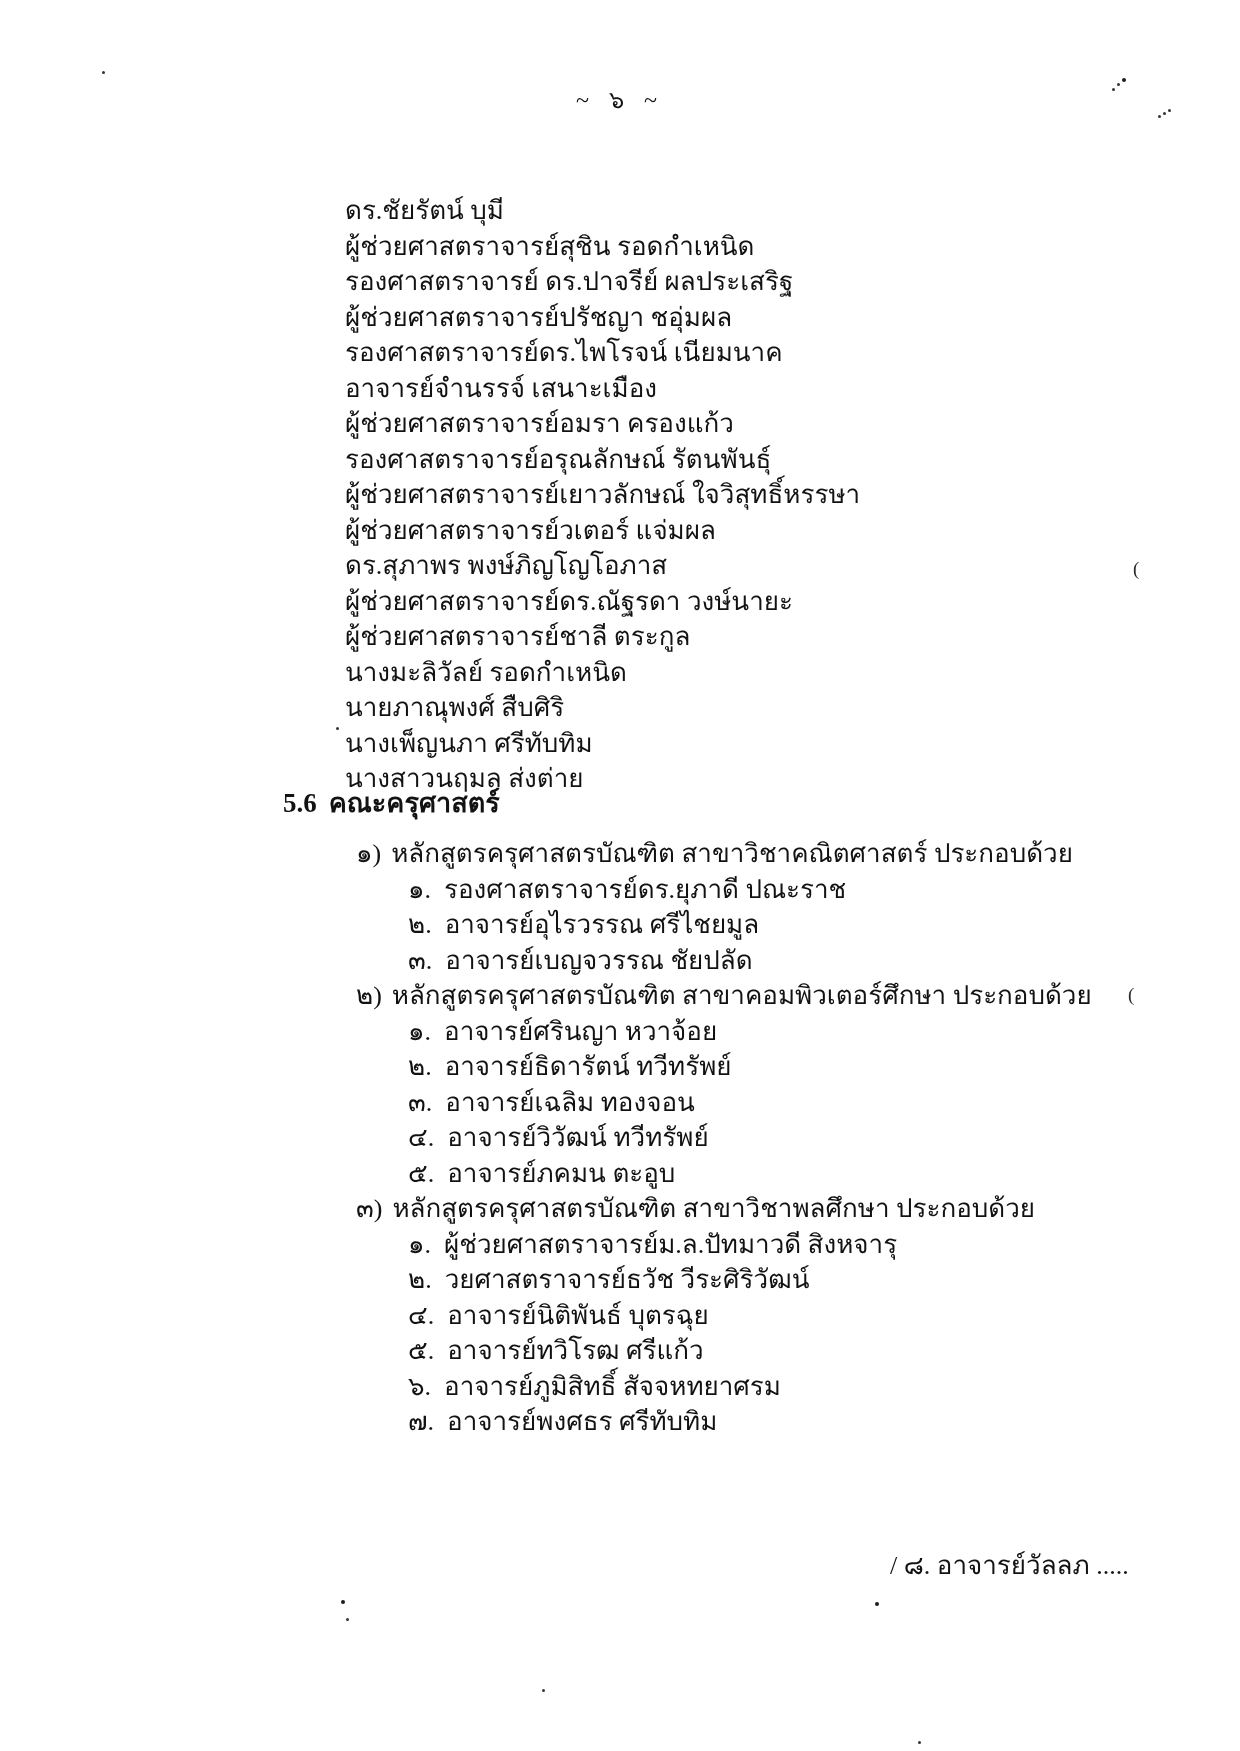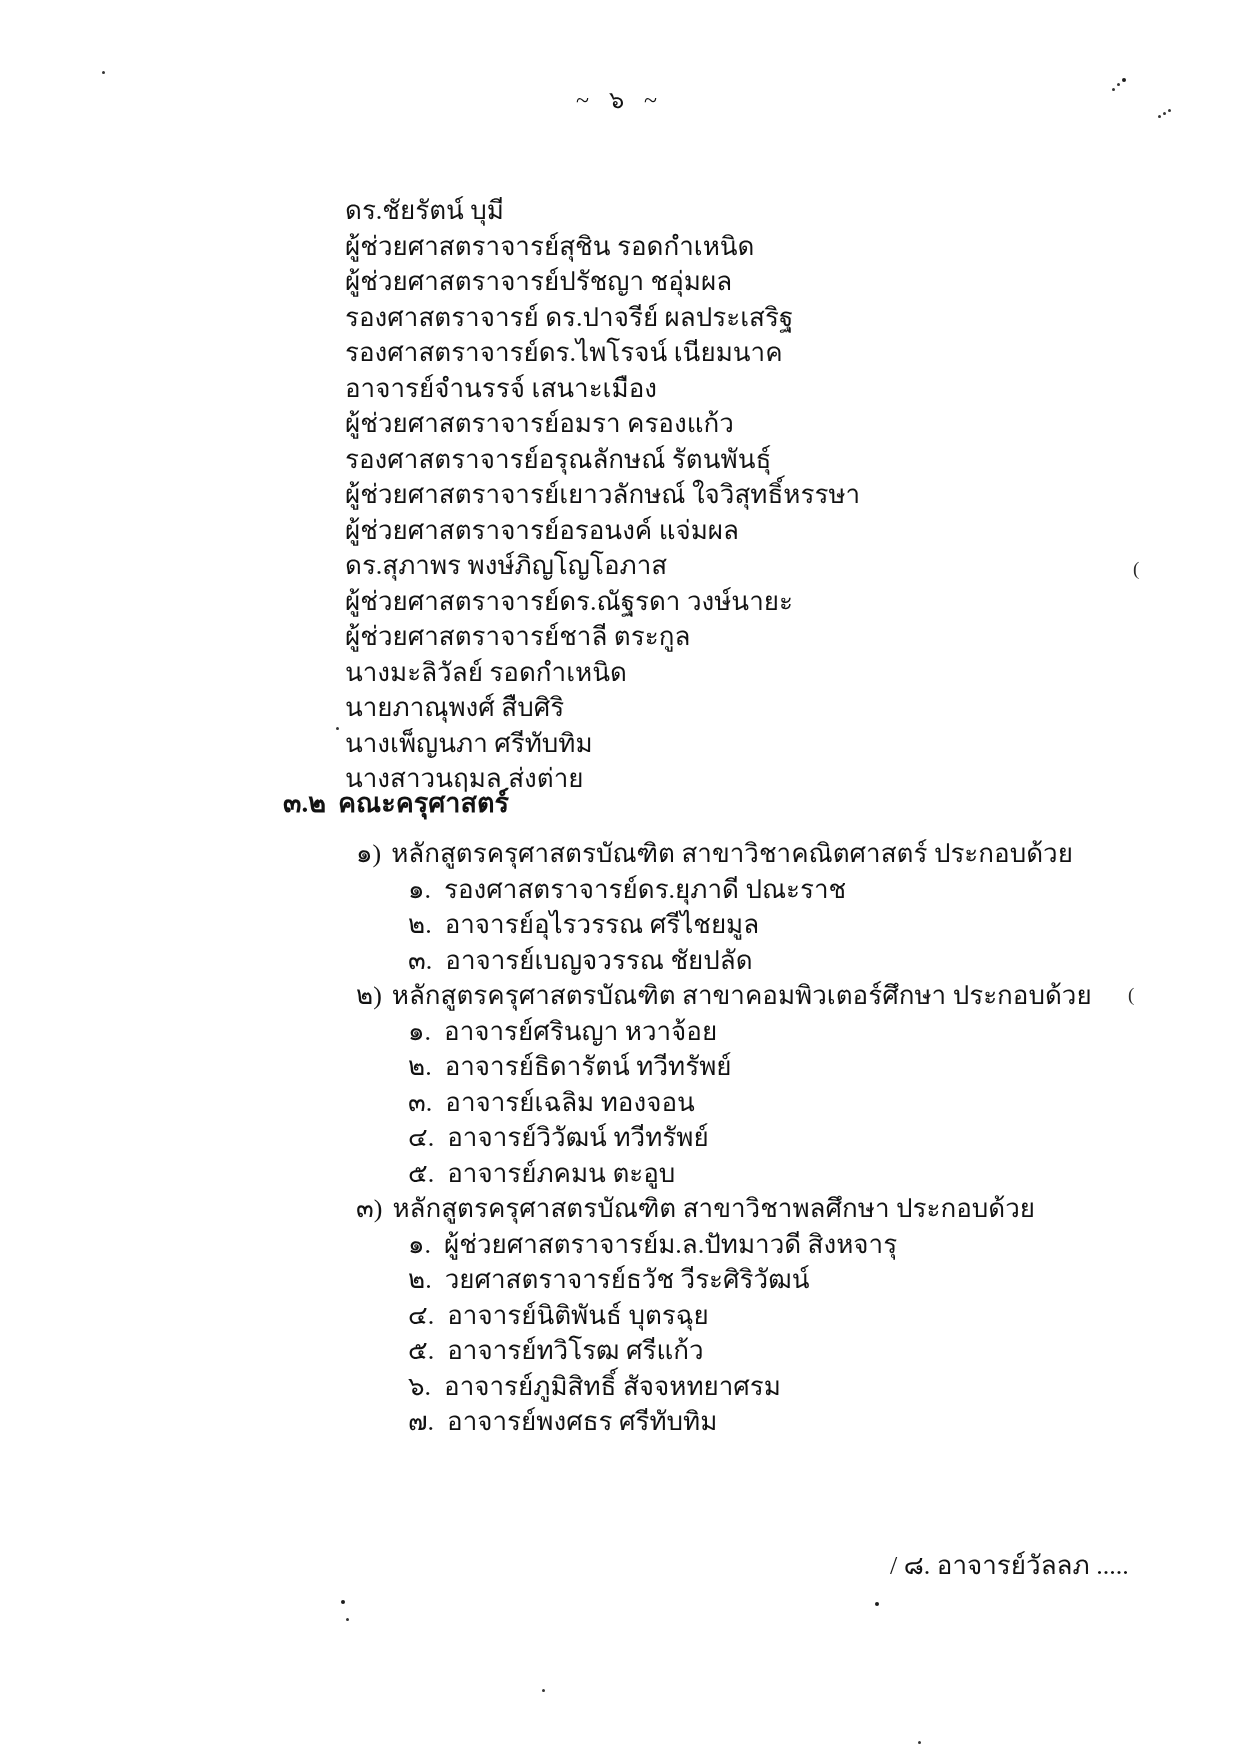--- a/index.html
+++ b/index.html
@@ -83,53 +83,53 @@
 <div class="page">
 
   <div class="page-number">~ ๖ ~</div>
 
   <div class="intro-list">
 
       <div class="line">ดร.ชัยรัตน์ บุมี</div>
 
       <div class="line">ผู้ช่วยศาสตราจารย์สุชิน รอดกำเหนิด</div>
 
+      <div class="line">รองศาสตราจารย์ ดร.ปาจรีย์ ผลประเสริฐ</div>
+
       <div class="line">ผู้ช่วยศาสตราจารย์ปรัชญา ชอุ่มผล</div>
 
-      <div class="line">รองศาสตราจารย์ ดร.ปาจรีย์ ผลประเสริฐ</div>
-
       <div class="line">รองศาสตราจารย์ดร.ไพโรจน์ เนียมนาค</div>
 
       <div class="line">อาจารย์จำนรรจ์ เสนาะเมือง</div>
 
       <div class="line">ผู้ช่วยศาสตราจารย์อมรา ครองแก้ว</div>
 
       <div class="line">รองศาสตราจารย์อรุณลักษณ์ รัตนพันธุ์</div>
 
       <div class="line">ผู้ช่วยศาสตราจารย์เยาวลักษณ์ ใจวิสุทธิ์หรรษา</div>
 
-      <div class="line">ผู้ช่วยศาสตราจารย์อรอนงค์ แจ่มผล</div>
+      <div class="line">ผู้ช่วยศาสตราจารย์วเตอร์ แจ่มผล</div>
 
       <div class="line">ดร.สุภาพร พงษ์ภิญโญโอภาส</div>
 
       <div class="line">ผู้ช่วยศาสตราจารย์ดร.ณัฐรดา วงษ์นายะ</div>
 
       <div class="line">ผู้ช่วยศาสตราจารย์ชาลี ตระกูล</div>
 
       <div class="line">นางมะลิวัลย์ รอดกำเหนิด</div>
 
       <div class="line">นายภาณุพงศ์ สืบศิริ</div>
 
       <div class="line">นางเพ็ญนภา ศรีทับทิม</div>
 
       <div class="line">นางสาวนฤมล ส่งต่าย</div>
     </div>
 
   <div class="section-header">
-    <span class="sec-num">๓.๒</span><span>คณะครุศาสตร์</span>
+    <span class="sec-num">5.6</span><span>คณะครุศาสตร์</span>
   </div>
 
   <div class="program-list">
 
     <div class="line program-header">
       <span class="p-num">๑)</span><span>หลักสูตรครุศาสตรบัณฑิต สาขาวิชาคณิตศาสตร์ ประกอบด้วย</span>
     </div>
     <div>
 
         <div class="line member-line">

